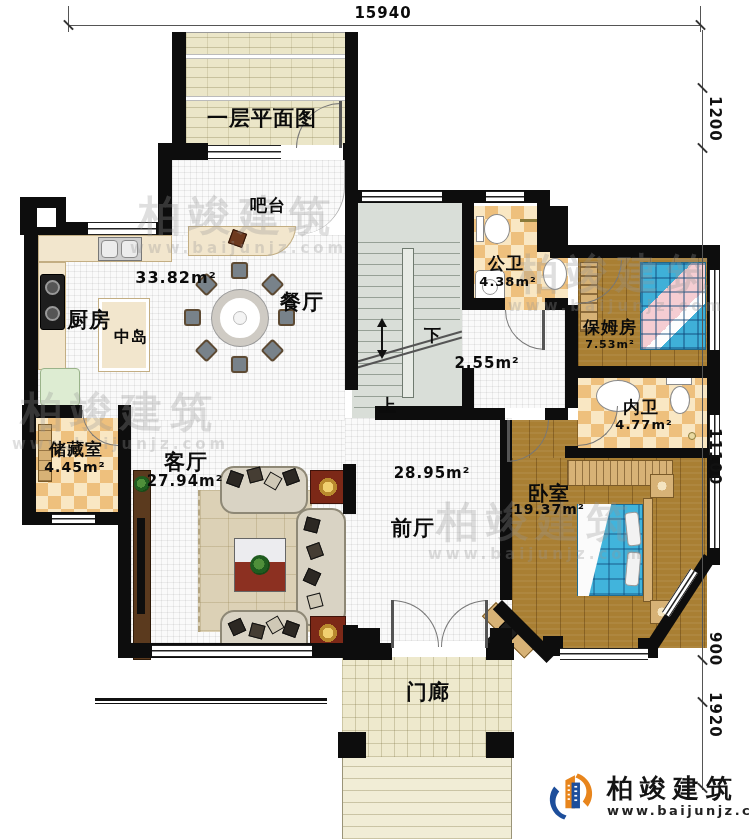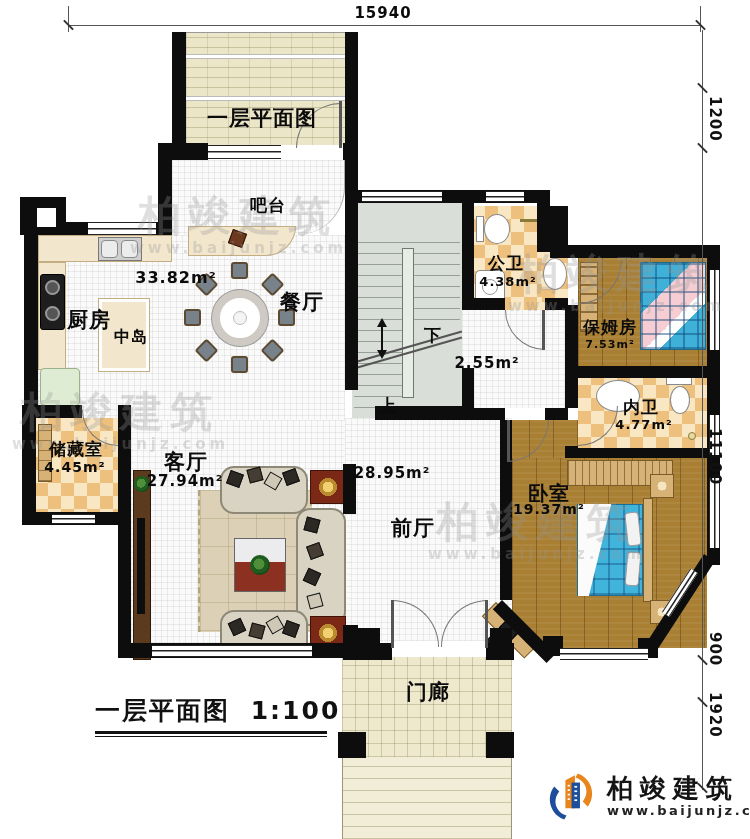--- a/index.html
+++ b/index.html
@@ -246,21 +246,21 @@
   <div class="lbl" style="left:508px;top:274px;font-size:13px;">4.38m²</div>
   <div class="lbl" style="left:487px;top:336px;font-size:15px;margin-top:18px;">2.55m²</div>
   <div class="lbl" style="left:610px;top:316px;font-size:17px;">保姆房</div>
   <div class="lbl" style="left:610px;top:338px;font-size:11px;">7.53m²</div>
   <div class="lbl" style="left:641px;top:396px;font-size:17px;">内卫</div>
   <div class="lbl" style="left:644px;top:417px;font-size:13px;">4.77m²</div>
   <div class="lbl" style="left:76px;top:438px;font-size:17px;">储藏室</div>
   <div class="lbl" style="left:75px;top:459px;font-size:14px;">4.45m²</div>
   <div class="lbl" style="left:186px;top:448px;font-size:21px;">客厅</div>
   <div class="lbl" style="left:185px;top:472px;font-size:15px;">27.94m²</div>
-  <div class="lbl" style="left:392px;top:464px;font-size:15px;">28.95m²</div>
+  <div class="lbl" style="left:432px;top:464px;font-size:15px;">28.95m²</div>
   <div class="lbl" style="left:413px;top:514px;font-size:21px;">前厅</div>
   <div class="lbl" style="left:549px;top:480px;font-size:20px;">卧室</div>
   <div class="lbl" style="left:549px;top:501px;font-size:14px;">19.37m²</div>
   <div class="lbl" style="left:428px;top:678px;font-size:21px;">门廊</div>
   <div class="lbl" style="left:433px;top:324px;font-size:17px;">下</div>
   <div class="lbl" style="left:388px;top:394px;font-size:17px;">上</div>
 
   <div class="wm" style="left:130px;top:192px;">
     <div class="wm-big">柏竣建筑</div>
     <div class="wm-small">www.baijunjz.com</div>
@@ -289,24 +289,20 @@
   <div class="tick" style="left:696px;top:147px;"></div>
   <div class="tick" style="left:696px;top:659px;"></div>
   <div class="tick" style="left:696px;top:701px;"></div>
   <div class="tick" style="left:696px;top:787px;"></div>
   <div class="vdim" style="left:706px;top:96px;">1200</div>
   <div class="vdim" style="left:706px;top:428px;">11100</div>
   <div class="vdim" style="left:706px;top:632px;">900</div>
   <div class="vdim" style="left:706px;top:692px;">1920</div>
 
   <div id="titleblock" style="left:95px;top:694px;width:290px;">
-    <div style="font-size:25px;font-weight:bold;color:#111;letter-spacing:2px;white-space:nowrap;">
-      <span>一层平面图</span>
-      <span style="margin-left:10px;">1:100</span>
-    </div>
     <div style="width:232px;height:2.5px;background:#111;margin-top:4px;"></div>
     <div style="width:232px;height:1px;background:#111;margin-top:2.5px;"></div>
   </div>
 
   <div id="logo" style="left:543px;top:768px;">
     <span style="display:inline-block;width:56px;height:56px;">
       <svg viewBox="0 0 100 100" width="56" height="56">
         <path d="M38 92 C14 84 4 54 20 33 l9 9 c-13 16 -6 37 13 43 z" fill="#1d4e9b"></path>
         <polygon points="40,72 40,22 57,13 57,72" fill="#e8851c"></polygon>
         <rect x="51" y="26" width="15" height="46" fill="#1d4e9b"></rect>

